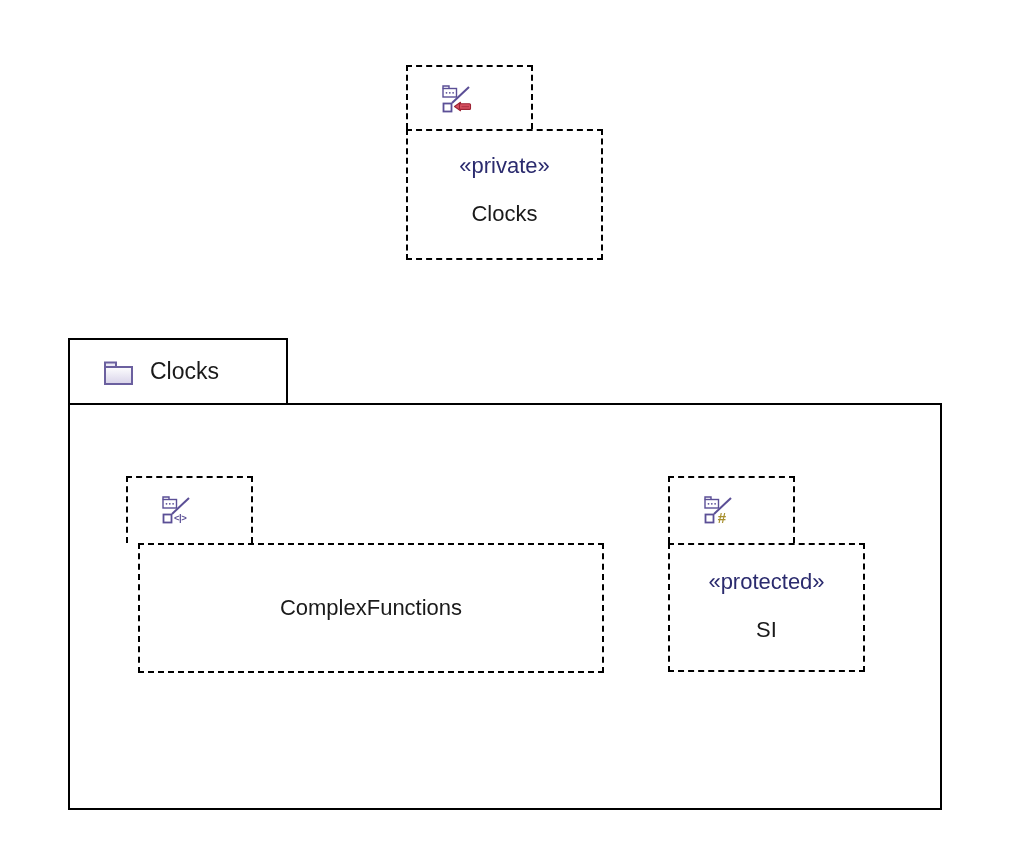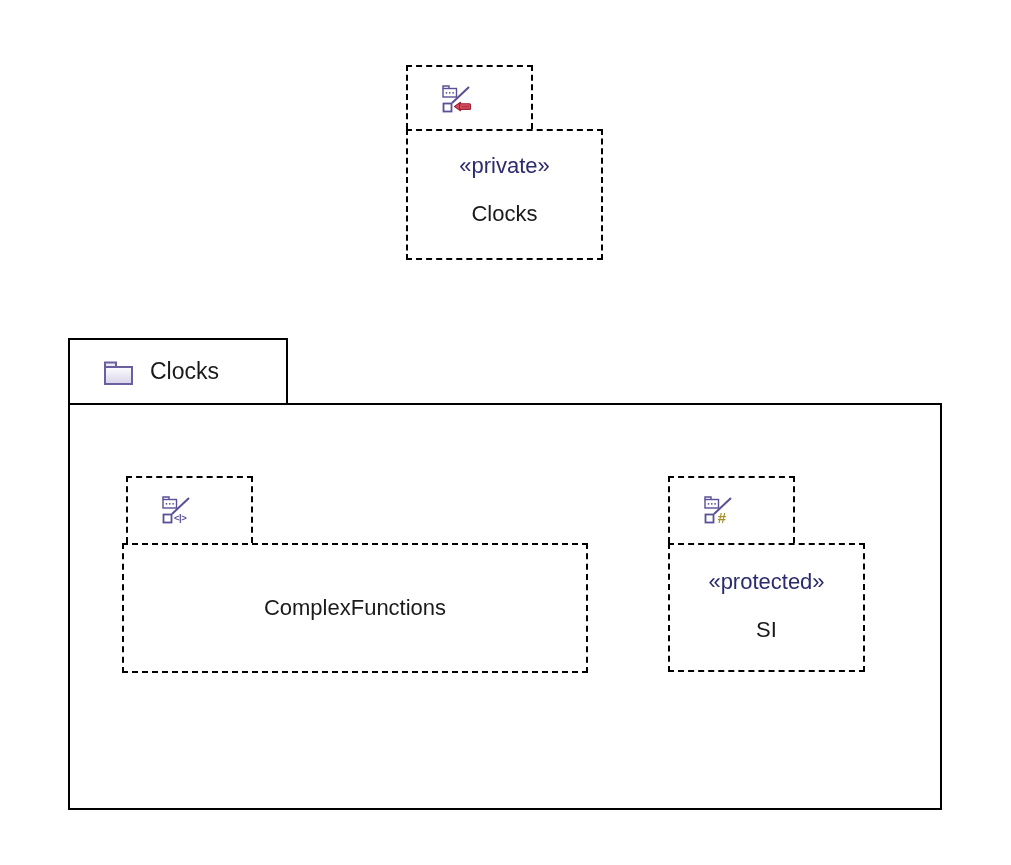--- a/index.html
+++ b/index.html
@@ -20,21 +20,21 @@
   
   .clocks-tab  { left: 406px; top: 65px;  width: 127px; height: 64px; }
   .clocks-body { left: 406px; top: 129px; width: 197px; height: 131px; }
 
   
   .pkg-tab  { left: 68px; top: 338px; width: 220px; height: 65px; display: flex; align-items: center; }
   .pkg-body { left: 68px; top: 403px; width: 874px; height: 407px; }
 
   
   .cf-tab  { left: 126px; top: 476px; width: 127px; height: 67px; }
-  .cf-body { left: 122px; top: 543px; width: 466px; height: 130px; }
+  .cf-body { left: 138px; top: 543px; width: 466px; height: 130px; }
 
   
   .si-tab  { left: 668px; top: 476px; width: 127px; height: 67px; }
   .si-body { left: 668px; top: 543px; width: 197px; height: 129px; }
 
   .import-icon { position: absolute; left: 34px; top: 17px; }
   .folder-icon { position: absolute; left: 33px; top: 20px; }
 
   .body-content {
     display: flex;

